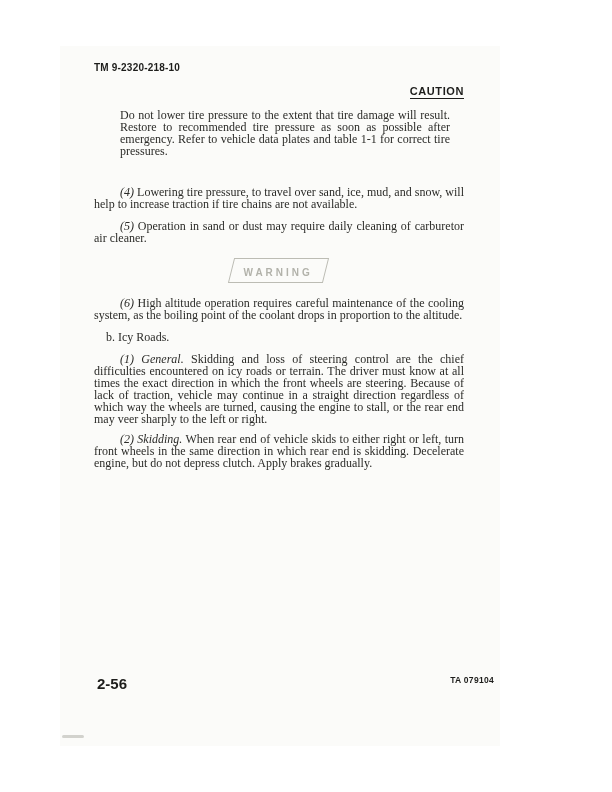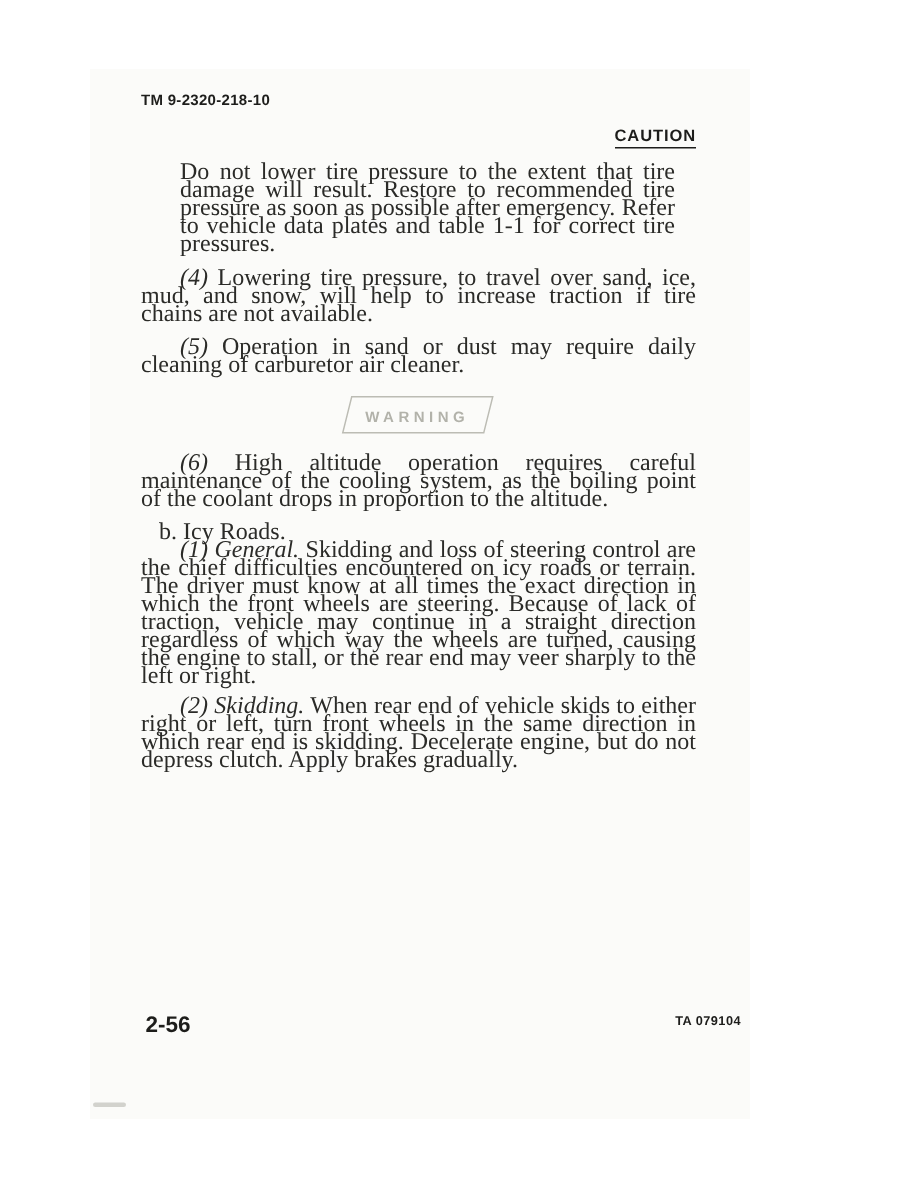--- a/index.html
+++ b/index.html
@@ -39,31 +39,31 @@
     font-family: "Liberation Sans", sans-serif;
     font-weight: bold;
     font-size: 11px;
     letter-spacing: 0.6px;
     color: #1d1d1b;
     border-bottom: 1.5px solid #1d1d1b;
     padding-bottom: 1px;
   }
   p {
     margin: 0;
-    font-size: 16px;
+    font-size: 12px;
     line-height: 12px;
     text-align: justify;
   }
   .caution-body {
     margin-top: 10px;
     margin-left: 26px;
     width: 330px;
   }
   .para { margin-top: 10px; text-indent: 26px; }
-  .para-4 { margin-top: 11px; }
+  .para-4 { margin-top: 29px; }
   .para-6 { margin-top: 14px; }
   .it { font-style: italic; }
   .warning-banner-row {
     margin-top: 14px;
     text-align: center;
   }
   .warning-box {
     display: inline-block;
     border: 1.2px solid #bcbcb4;
     transform: skewX(-14deg);
@@ -83,21 +83,21 @@
     margin-left: 26px;
     width: 332px;
     color: #b5b5ad;
     text-align: left;
   }
   .sub-heading {
     margin-top: 10px;
     padding-left: 12px;
     text-align: left;
   }
-  .sub-para-1 { margin-top: 0; }
+  .sub-para-1 { margin-top: 10px; }
   .sub-para-2 { margin-top: 8px; }
   .ta-number {
     position: absolute;
     top: 675px;
     left: 380px;
     width: 114px;
     text-align: right;
     font-family: "Liberation Sans", sans-serif;
     font-weight: bold;
     font-size: 8.5px;

